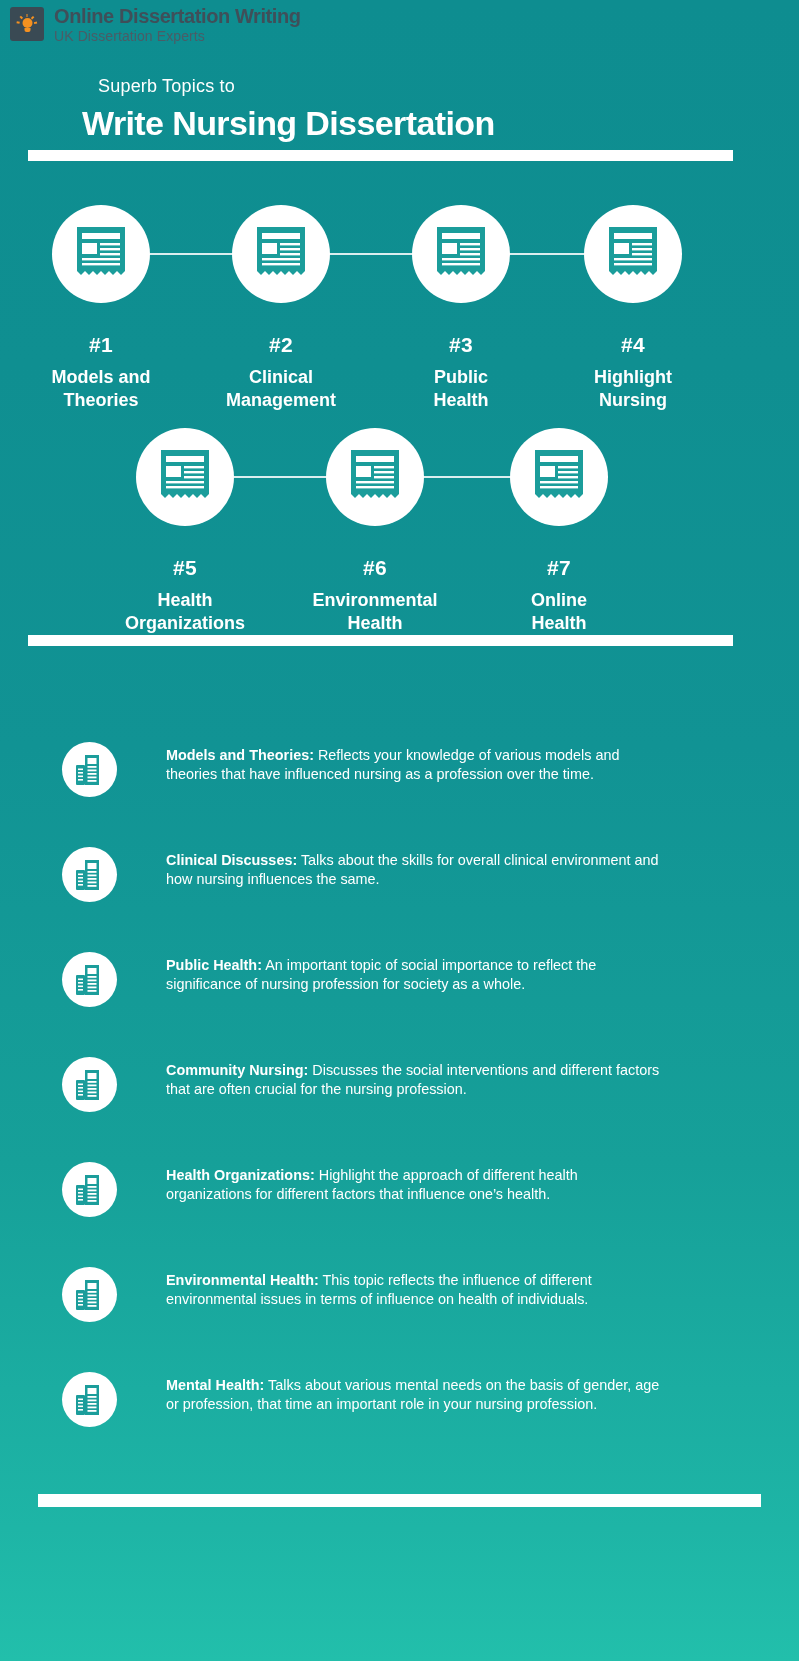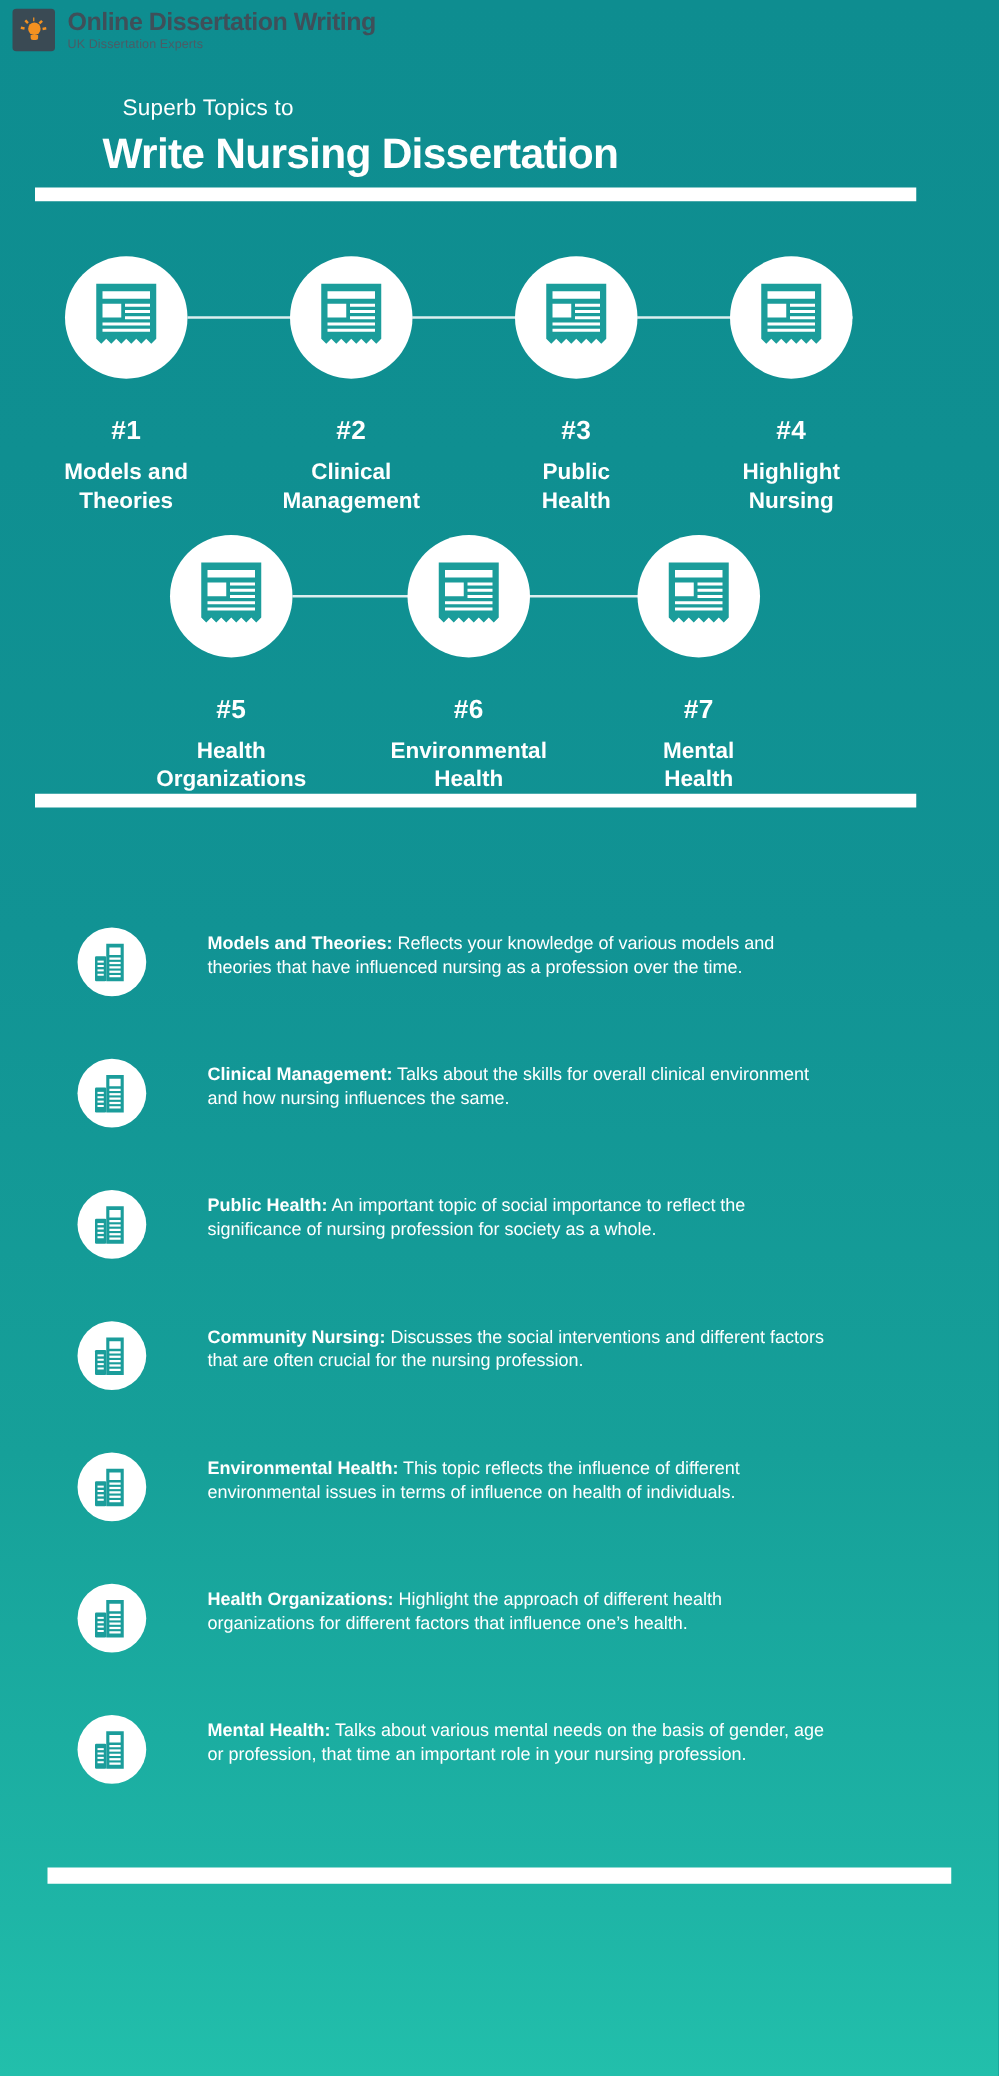--- a/index.html
+++ b/index.html
@@ -76,21 +76,21 @@
 
   .logo-text { margin-left: 10px; line-height: 1; }
   .logo-title {
     font-size: 20px;
     font-weight: bold;
     color: #3f4f59;
     letter-spacing: -0.4px;
     white-space: nowrap;
   }
   .logo-sub {
-    font-size: 10px;
+    font-size: 14px;
     color: #4b5c66;
     margin-top: 3px;
     letter-spacing: 0.1px;
     white-space: nowrap;
   }
 
   
   .eyebrow {
     position: absolute;
     left: 98px; top: 76px;
@@ -366,21 +366,21 @@
     <rect x="9" y="18" width="15" height="11" fill="#ffffff"></rect>
     <rect x="27" y="18" width="20" height="2.4" fill="#ffffff"></rect>
     <rect x="27" y="23" width="20" height="2.4" fill="#ffffff"></rect>
     <rect x="27" y="28" width="20" height="2.4" fill="#ffffff"></rect>
     <rect x="9" y="33" width="38" height="2.4" fill="#ffffff"></rect>
     <rect x="9" y="38" width="38" height="2.4" fill="#ffffff"></rect>
   </svg>
           </span>
       </div>
       <div class="step-num">#7</div>
-      <div class="step-label">Mental
+      <div class="step-label">Online
 Health</div>
     </div>
       <div class="connector" style="left:234px;width:190px"></div>
       <div class="connector" style="left:424px;width:184px"></div>
     </div>
 
   <div class="rule rule-mid"></div>
 
   <div class="list" id="detail-list">
   <div class="list-item">
@@ -419,21 +419,21 @@
     <rect x="12.5" y="4" width="9" height="6" fill="#ffffff"></rect>
     <rect x="12.5" y="12" width="9" height="1.8" fill="#ffffff"></rect>
     <rect x="12.5" y="15.5" width="9" height="1.8" fill="#ffffff"></rect>
     <rect x="12.5" y="19" width="9" height="1.8" fill="#ffffff"></rect>
     <rect x="12.5" y="22.5" width="9" height="1.8" fill="#ffffff"></rect>
     <rect x="12.5" y="26" width="9" height="1.8" fill="#ffffff"></rect>
   </svg>
           </span>
     </div>
     <div class="li-text">
-      <b>Clinical Management:</b><span> Talks about the skills for overall clinical environment and how nursing influences the same.</span>
+      <b>Clinical Discusses:</b><span> Talks about the skills for overall clinical environment and how nursing influences the same.</span>
     </div>
   </div>
   <div class="list-item">
     <div class="li-circle">
       <span>
   <svg width="30" height="32" viewBox="0 0 30 32" aria-hidden="true">
     <rect x="1" y="11" width="9" height="20" rx="1" fill="#1b9d9b"></rect>
     <rect x="3" y="14.5" width="5" height="1.6" fill="#ffffff"></rect>
     <rect x="3" y="18" width="5" height="1.6" fill="#ffffff"></rect>
     <rect x="3" y="21.5" width="5" height="1.6" fill="#ffffff"></rect>
@@ -488,44 +488,44 @@
     <rect x="12.5" y="4" width="9" height="6" fill="#ffffff"></rect>
     <rect x="12.5" y="12" width="9" height="1.8" fill="#ffffff"></rect>
     <rect x="12.5" y="15.5" width="9" height="1.8" fill="#ffffff"></rect>
     <rect x="12.5" y="19" width="9" height="1.8" fill="#ffffff"></rect>
     <rect x="12.5" y="22.5" width="9" height="1.8" fill="#ffffff"></rect>
     <rect x="12.5" y="26" width="9" height="1.8" fill="#ffffff"></rect>
   </svg>
           </span>
     </div>
     <div class="li-text">
+      <b>Health Organizations:</b><span> Highlight the approach of different health organizations for different factors that influence one’s health.</span>
+    </div>
+  </div>
+  <div class="list-item">
+    <div class="li-circle">
+      <span>
+  <svg width="30" height="32" viewBox="0 0 30 32" aria-hidden="true">
+    <rect x="1" y="11" width="9" height="20" rx="1" fill="#1b9d9b"></rect>
+    <rect x="3" y="14.5" width="5" height="1.6" fill="#ffffff"></rect>
+    <rect x="3" y="18" width="5" height="1.6" fill="#ffffff"></rect>
+    <rect x="3" y="21.5" width="5" height="1.6" fill="#ffffff"></rect>
+    <rect x="3" y="25" width="5" height="1.6" fill="#ffffff"></rect>
+    <path fill="#1b9d9b" d="M10 1 h14 v30 h-14 Z"></path>
+    <rect x="12.5" y="4" width="9" height="6" fill="#ffffff"></rect>
+    <rect x="12.5" y="12" width="9" height="1.8" fill="#ffffff"></rect>
+    <rect x="12.5" y="15.5" width="9" height="1.8" fill="#ffffff"></rect>
+    <rect x="12.5" y="19" width="9" height="1.8" fill="#ffffff"></rect>
+    <rect x="12.5" y="22.5" width="9" height="1.8" fill="#ffffff"></rect>
+    <rect x="12.5" y="26" width="9" height="1.8" fill="#ffffff"></rect>
+  </svg>
+          </span>
+    </div>
+    <div class="li-text">
       <b>Environmental Health:</b><span> This topic reflects the influence of different environmental issues in terms of influence on health of individuals.</span>
-    </div>
-  </div>
-  <div class="list-item">
-    <div class="li-circle">
-      <span>
-  <svg width="30" height="32" viewBox="0 0 30 32" aria-hidden="true">
-    <rect x="1" y="11" width="9" height="20" rx="1" fill="#1b9d9b"></rect>
-    <rect x="3" y="14.5" width="5" height="1.6" fill="#ffffff"></rect>
-    <rect x="3" y="18" width="5" height="1.6" fill="#ffffff"></rect>
-    <rect x="3" y="21.5" width="5" height="1.6" fill="#ffffff"></rect>
-    <rect x="3" y="25" width="5" height="1.6" fill="#ffffff"></rect>
-    <path fill="#1b9d9b" d="M10 1 h14 v30 h-14 Z"></path>
-    <rect x="12.5" y="4" width="9" height="6" fill="#ffffff"></rect>
-    <rect x="12.5" y="12" width="9" height="1.8" fill="#ffffff"></rect>
-    <rect x="12.5" y="15.5" width="9" height="1.8" fill="#ffffff"></rect>
-    <rect x="12.5" y="19" width="9" height="1.8" fill="#ffffff"></rect>
-    <rect x="12.5" y="22.5" width="9" height="1.8" fill="#ffffff"></rect>
-    <rect x="12.5" y="26" width="9" height="1.8" fill="#ffffff"></rect>
-  </svg>
-          </span>
-    </div>
-    <div class="li-text">
-      <b>Health Organizations:</b><span> Highlight the approach of different health organizations for different factors that influence one’s health.</span>
     </div>
   </div>
   <div class="list-item">
     <div class="li-circle">
       <span>
   <svg width="30" height="32" viewBox="0 0 30 32" aria-hidden="true">
     <rect x="1" y="11" width="9" height="20" rx="1" fill="#1b9d9b"></rect>
     <rect x="3" y="14.5" width="5" height="1.6" fill="#ffffff"></rect>
     <rect x="3" y="18" width="5" height="1.6" fill="#ffffff"></rect>
     <rect x="3" y="21.5" width="5" height="1.6" fill="#ffffff"></rect>

